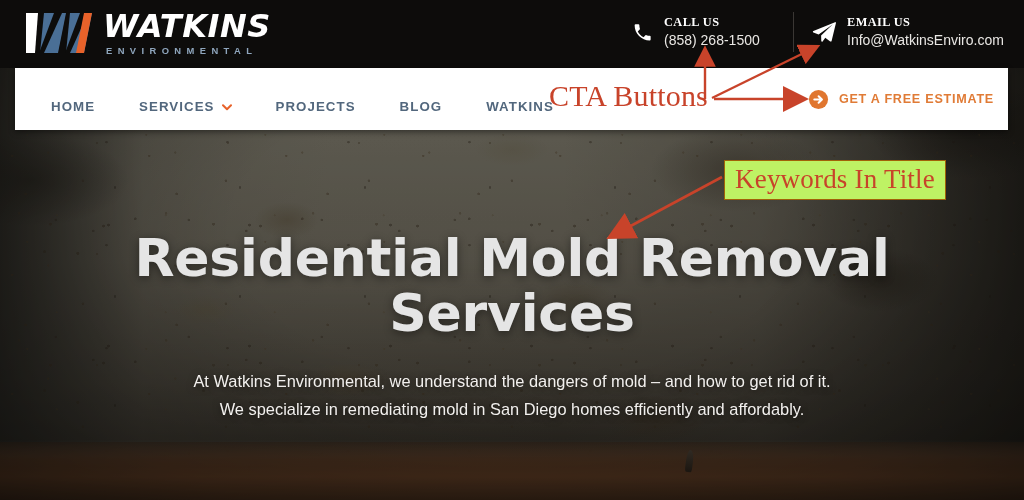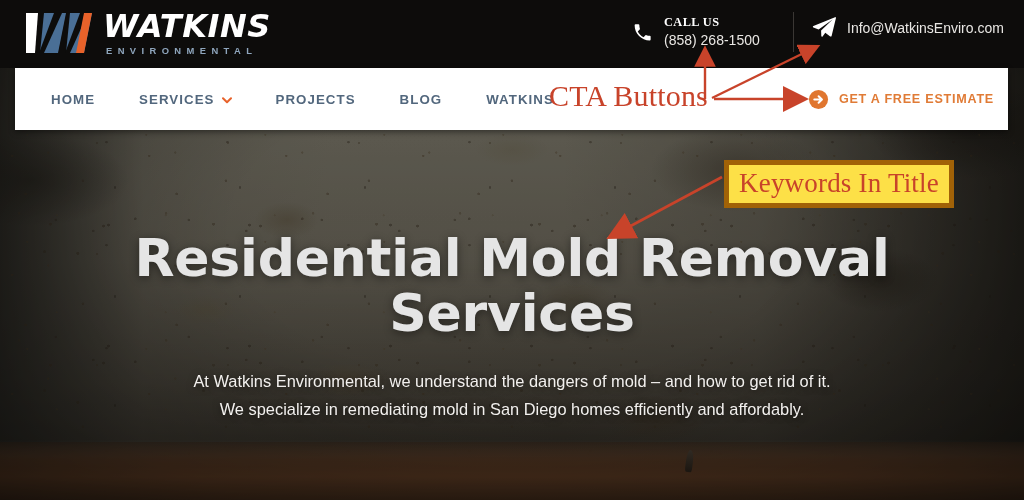--- a/index.html
+++ b/index.html
@@ -111,21 +111,21 @@
     font-size:14px;color:#e9e7e4;margin-top:3px;
     font-family:"Liberation Sans", sans-serif;
   }
   .contact-div{position:absolute;left:793px;top:12px;width:1px;height:40px;background:#3a3734;}
 
   
   .navbar{
     position:absolute;left:15px;top:68px;width:993px;height:62px;
     background:#ffffff;box-shadow:0 2px 6px rgba(0,0,0,.45);
   }
-  .navlist{position:absolute;left:18px;top:0;height:76px;display:flex;align-items:flex-start;gap:0;}
+  .navlist{position:absolute;left:18px;top:0;height:76px;display:flex;align-items:center;gap:0;}
   .navitem{
     display:flex;align-items:center;gap:7px;
     padding:0 22px;height:62px;cursor:pointer;
     font-weight:700;font-size:13.3px;letter-spacing:1.05px;
     color:#52677d;font-family:"Liberation Sans", sans-serif;
   }
   .navitem:first-child{padding-left:18px;}
   .chev{display:inline-block;}
   .estimate{
     position:absolute;right:14px;top:0;height:62px;
@@ -153,22 +153,22 @@
   
   .anno-layer{position:absolute;left:0;top:0;width:1024px;height:500px;pointer-events:none;}
   .anno-cta{
     position:absolute;left:549px;top:81px;
     font-family:"Liberation Serif", serif;
     font-size:30px;color:#c8432a;letter-spacing:.2px;line-height:1;
     white-space:nowrap;
   }
   .anno-kw{
     position:absolute;left:724px;top:160px;
-    background:#fde047;padding:3px 10px 5px;
-    border:5px solid #a16207;
+    background:#bef264;padding:3px 10px 5px;
+    border:1px solid #a16207;
     font-family:"Liberation Serif", serif;
     font-size:27px;color:#c8432a;letter-spacing:.2px;line-height:1.12;
     white-space:nowrap;
   }
 </style>
 </head>
 <body>
 
 <div id="page">
 
@@ -211,20 +211,21 @@
         </div>
       </div>
 
       <div class="contact-div"></div>
 
       <div class="contact email">
         <svg class="contact-ico" width="24" height="22" viewBox="0 0 24 22" fill="#ffffff" aria-hidden="true">
           <path d="M23 1.2 1.4 10.1c-.7.3-.7 1.2 0 1.4l5.2 1.9L20.6 3.5 9.1 14.6l.2 5.4c0 .7.9 1 1.3.4l2.7-3.6 4.9 3.6c.5.4 1.3.1 1.4-.5L23.9 2.2c.2-.8-.5-1.3-.9-1z"></path>
         </svg>
         <div class="contact-txt">
+          <span class="contact-label">EMAIL US</span>
           <span class="contact-value">Info@WatkinsEnviro.com</span>
         </div>
       </div>
 
     </div>
   </div>
 
   <div class="navbar">
 
     <div class="navlist">

